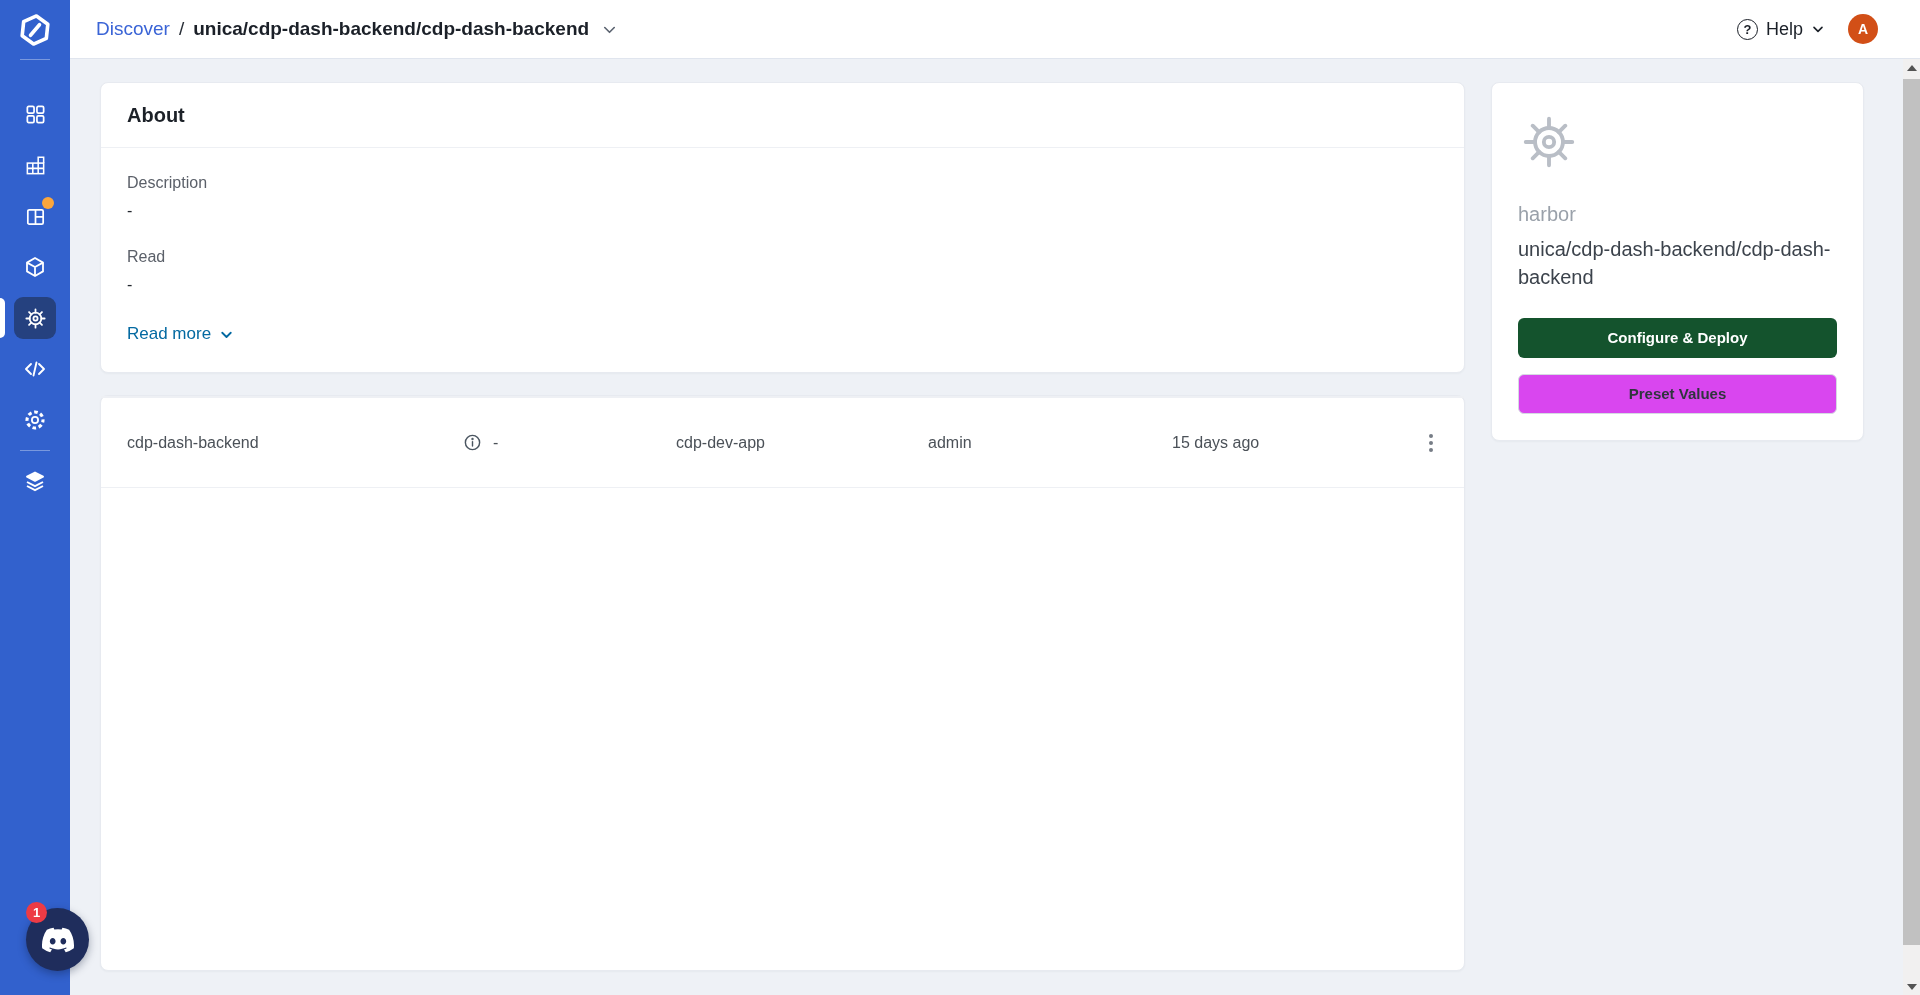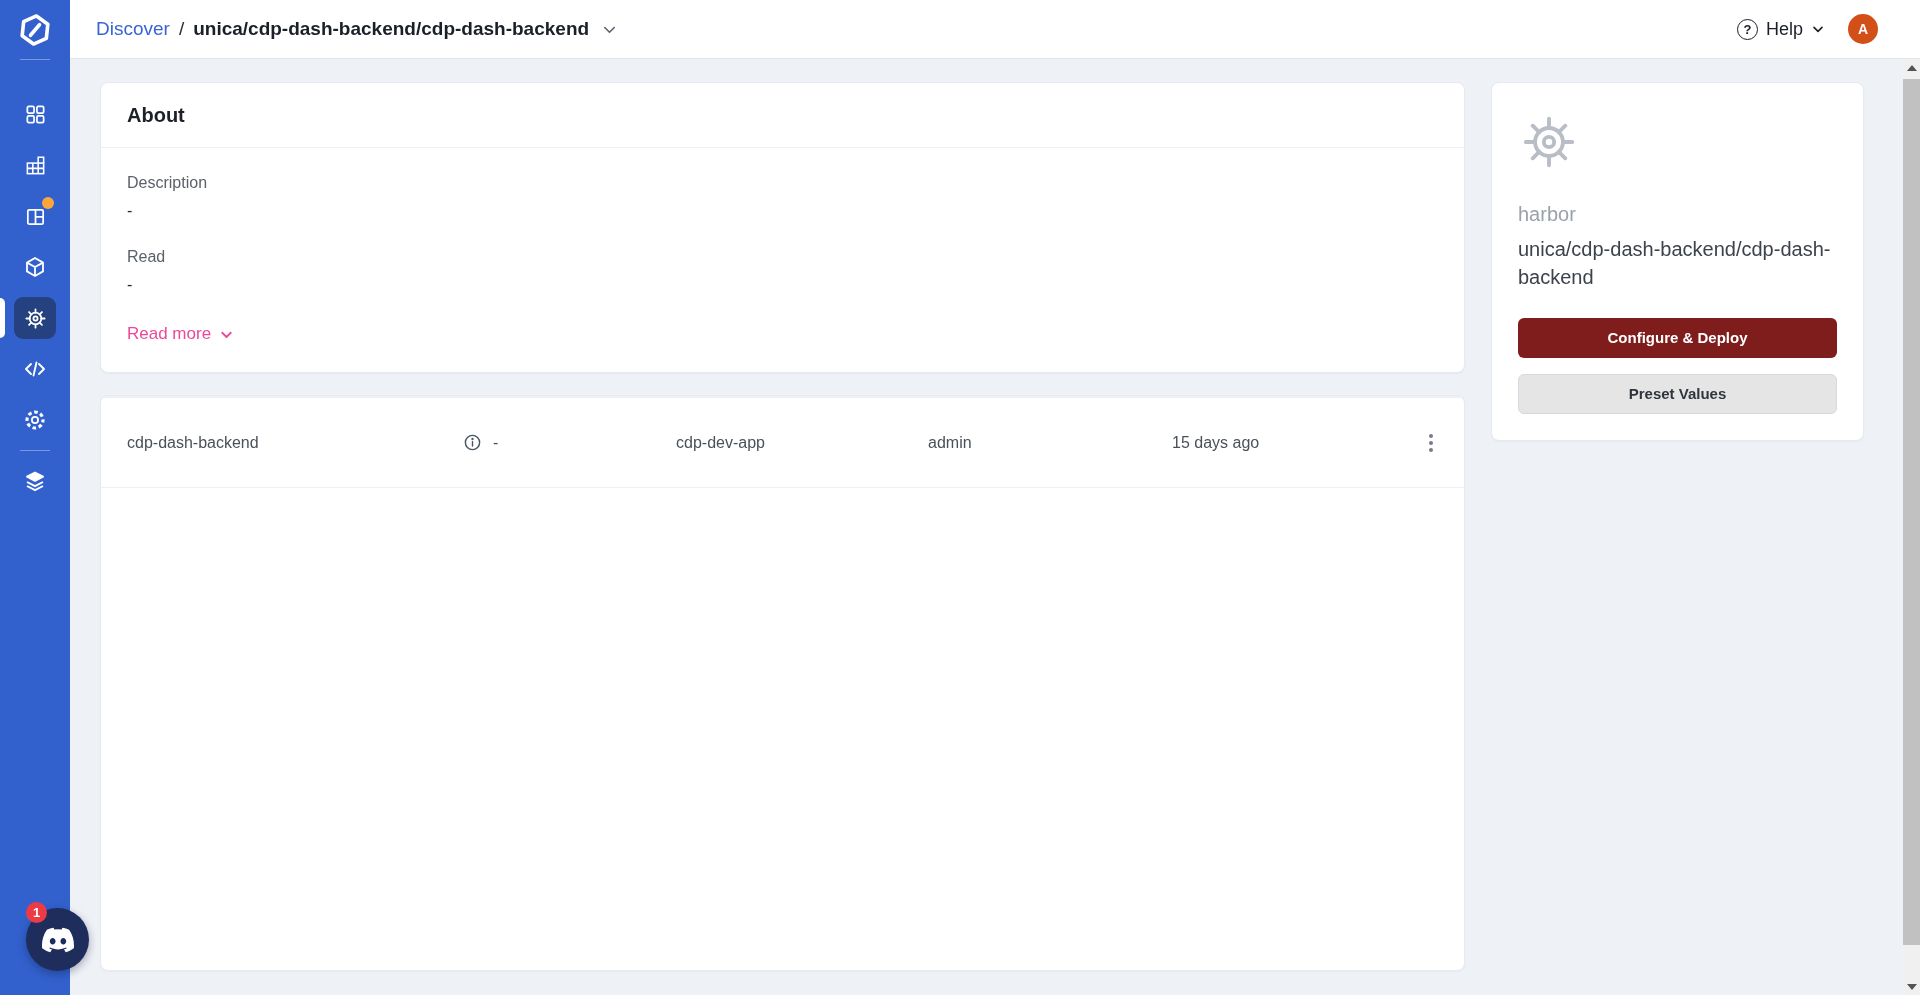--- a/index.html
+++ b/index.html
@@ -78,21 +78,21 @@
   .card-head { padding: 21px 26px 20px; font-size: 20px; font-weight: bold; color: #1c2128; }
   .card-rule { height: 1px; background: #eef0f4; }
 
   
   .about-body { padding: 26px 26px 28px; }
   .field-label { font-size: 16px; color: #5b6069; }
   .field-value { font-size: 16px; color: #22272e; margin-top: 10px; }
   .field + .field { margin-top: 28px; }
   .read-more {
     margin-top: 30px; display: inline-flex; align-items: center; gap: 7px;
-    color: #ec4899; font-size: 17px; cursor: pointer;
+    color: #0369a1; font-size: 17px; cursor: pointer;
   }
 
   
   .readme-card {
     margin-top: 22px; height: 78px;
     display: flex; align-items: center; padding: 0 26px; gap: 18px; cursor: pointer;
   }
   .doc-icon { color: #6e757e; flex: 0 0 auto; display: flex; }
   .readme-title { font-size: 19px; color: #1d2127; }
   .readme-sub { font-size: 15px; color: #434a53; margin-top: 5px; }
@@ -117,22 +117,22 @@
   .kebab span { width: 4px; height: 4px; border-radius: 50%; background: #767d86; }
 
   
   .chart-card { padding: 28px 26px 26px; }
   .helm-large { color: #b9bec6; display: block; }
   .repo-name { margin-top: 26px; font-size: 20px; color: #9aa1aa; }
   .chart-name { margin-top: 9px; font-size: 20px; color: #3c434c; line-height: 1.42; word-wrap: break-word; }
   .btn { width: 100%; height: 40px; border-radius: 6px; font-size: 15px; font-weight: bold;
          font-family: "Liberation Sans", sans-serif; cursor: pointer;
          display: flex; align-items: center; justify-content: center; }
-  .btn-primary { margin-top: 26px; background: #7f1d1d; color: #ffffff; border: none; }
-  .btn-secondary { margin-top: 16px; background: #e5e5e5; color: #2f353d; border: 1px solid #d5dae2; }
+  .btn-primary { margin-top: 26px; background: #14532d; color: #ffffff; border: none; }
+  .btn-secondary { margin-top: 16px; background: #d946ef; color: #2f353d; border: 1px solid #d5dae2; }
 
   
   .chat-bubble {
     position: absolute; left: 26px; top: 908px; width: 63px; height: 63px;
     border-radius: 50%; background: #1f2d5c; z-index: 20;
     display: flex; align-items: center; justify-content: center;
     box-shadow: 0 3px 8px rgba(10,20,50,.35); cursor: pointer;
   }
   .chat-badge {
     position: absolute; left: 0; top: -6px; min-width: 21px; height: 21px;

